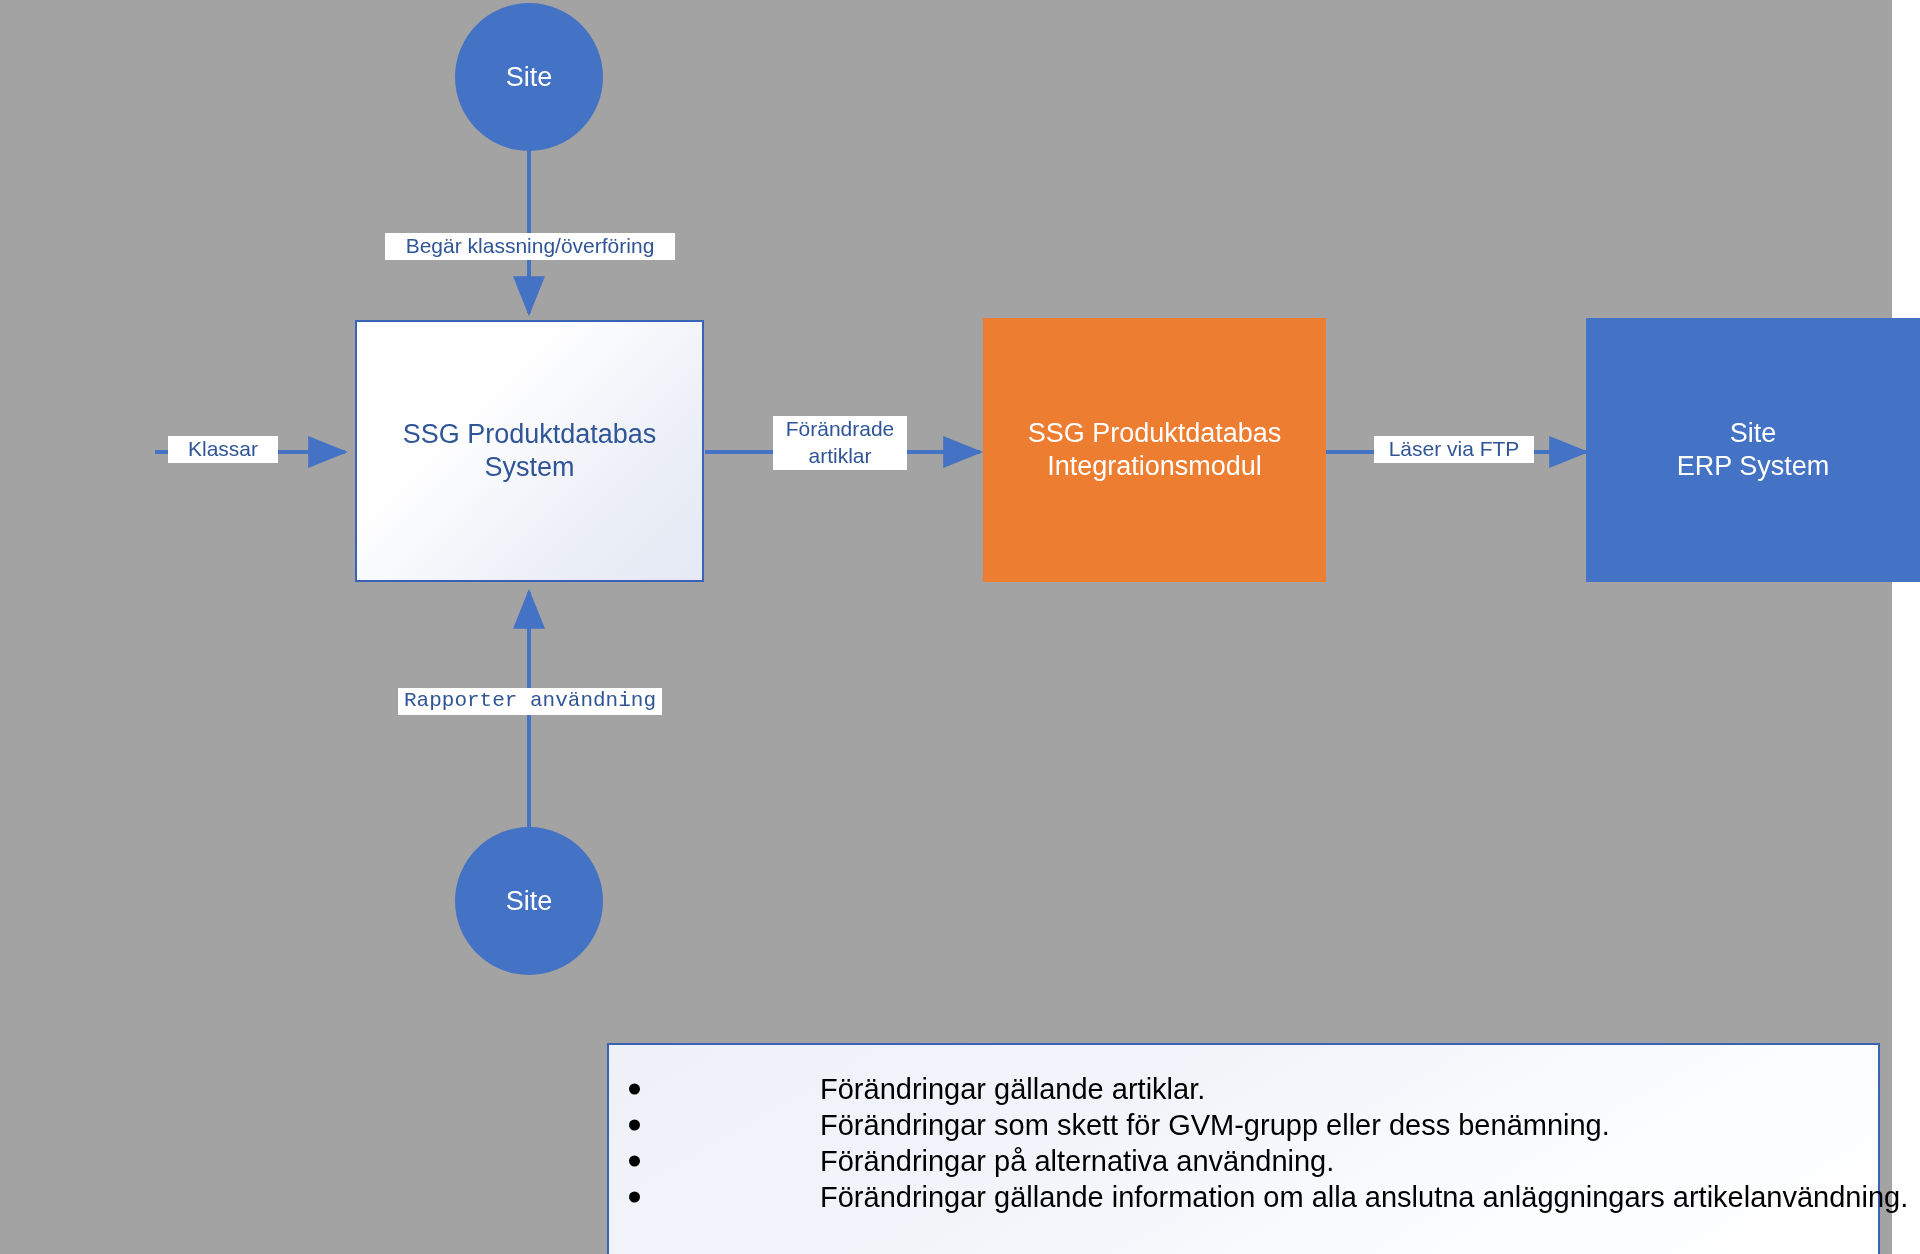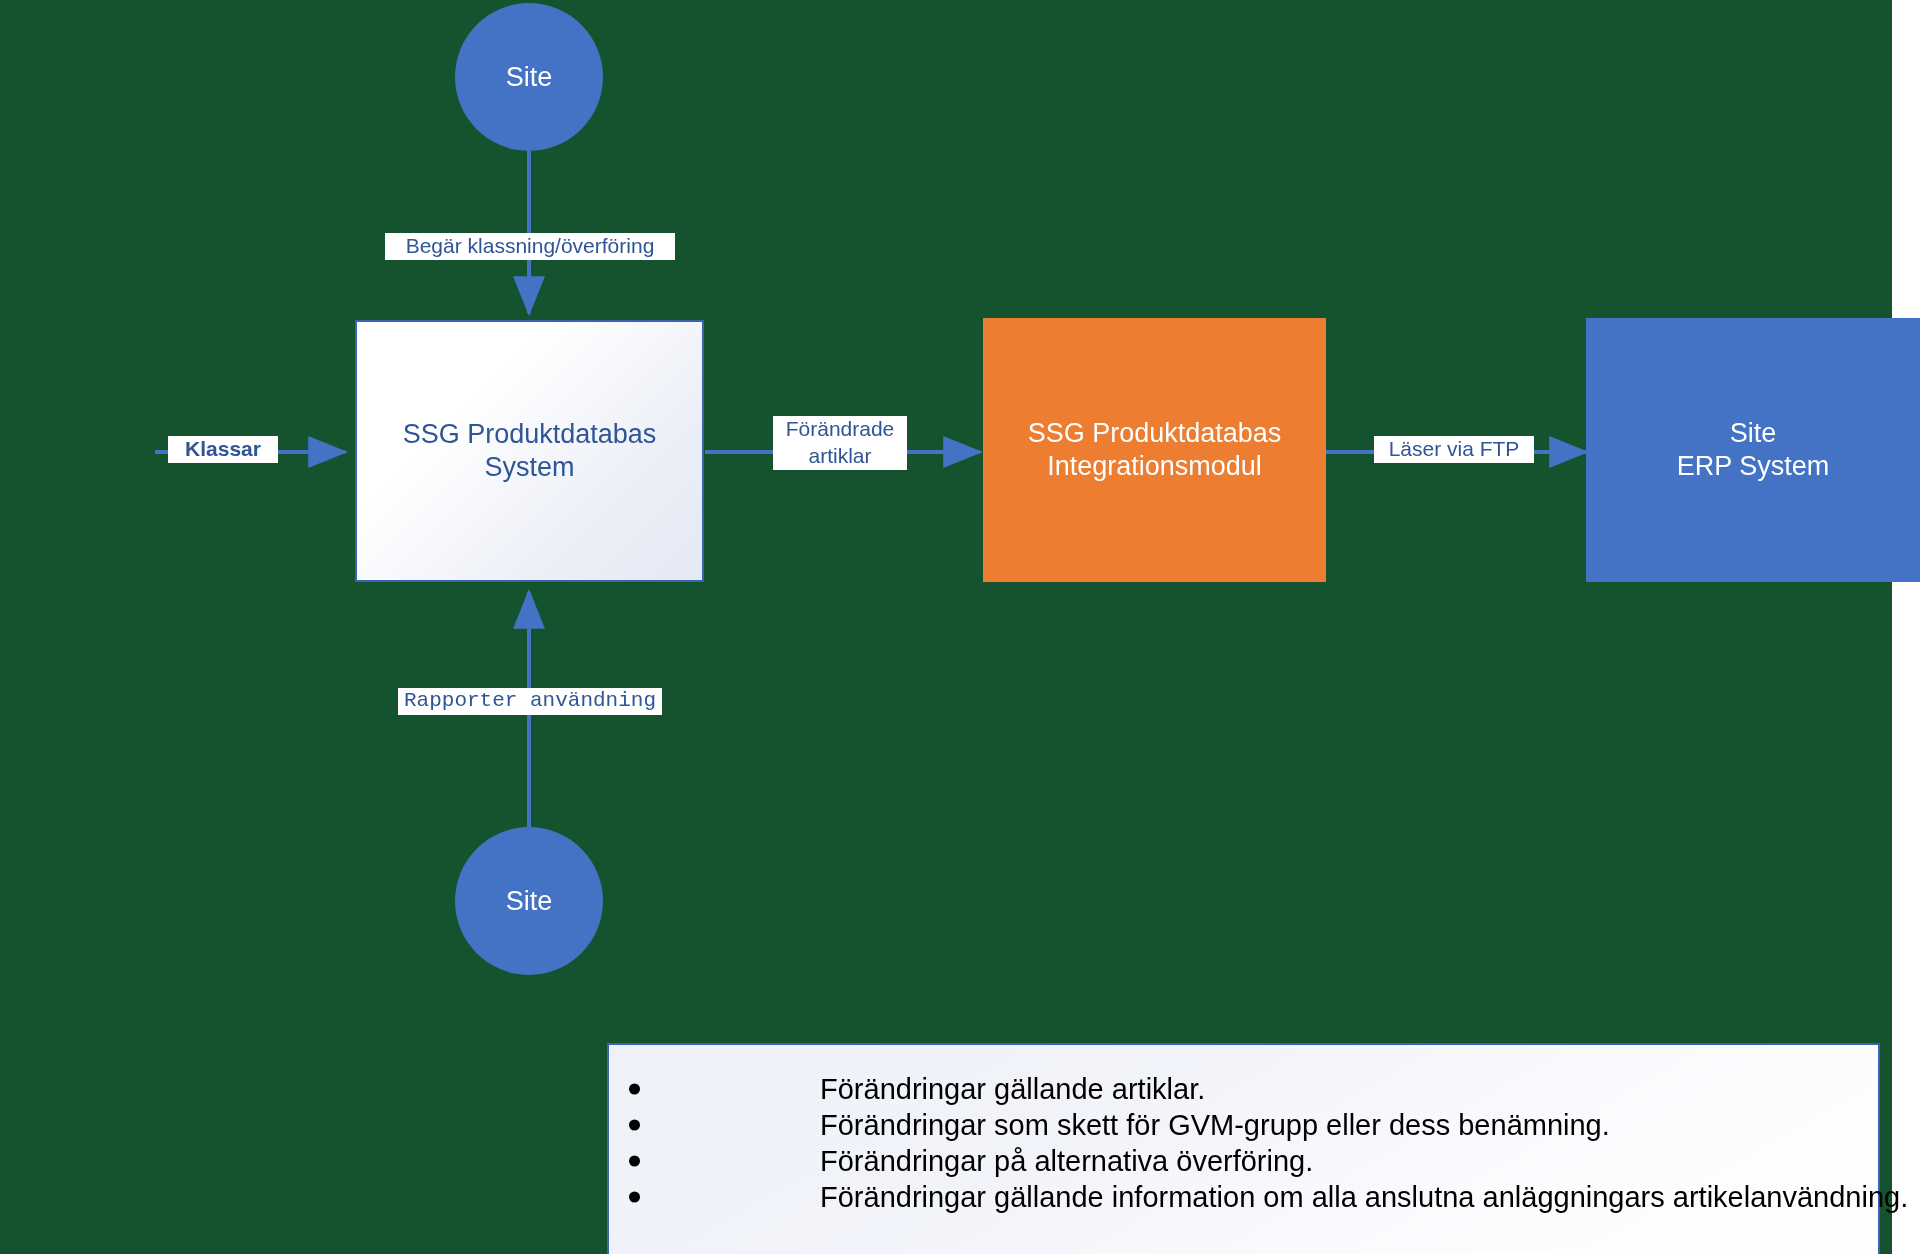--- a/index.html
+++ b/index.html
@@ -11,21 +11,21 @@
     font-family: "Liberation Sans", "DejaVu Sans", sans-serif;
     width: 1920px;
     height: 1254px;
     overflow: hidden;
     position: relative;
   }
   #canvas {
     position: relative;
     width: 1892px;
     height: 1254px;
-    background: #14532d;
+    background: #a3a3a3;
   }
   #edges {
     position: absolute;
     left: 0; top: 0;
     width: 1920px;
     height: 1254px;
     pointer-events: none;
   }
 
   
@@ -162,42 +162,42 @@
     <span>Site
 ERP System</span>
   </div>
 
   <div class="node circle-node" style="left:455px; top:827px; width:148px; height:148px;">
     <span>Site</span>
   </div>
 
   <div class="edge-label" style="left:385px; top:201px; width:290px;margin-top:32px;">Begär klassning/överföring</div>
 
-  <div class="edge-label" style="left:168px; top:436px; width:110px;font-weight:bold;">Klassar</div>
+  <div class="edge-label" style="left:168px; top:436px; width:110px;">Klassar</div>
 
   <div class="edge-label" style="left:773px; top:416px; width:134px;">Förändrade
 artiklar</div>
 
   <div class="edge-label" style="left:1374px; top:436px; width:160px;">Läser via FTP</div>
 
   <div class="edge-label" style="left:398px; top:688px; width:264px;font-family:Liberation Mono, monospace;">Rapporter användning</div>
 
   <div id="note-box">
     <ul id="note-list">
       <li>
         <span class="bullet"></span>
         <span class="note-text">Förändringar gällande artiklar.</span>
       </li>
       <li>
         <span class="bullet"></span>
         <span class="note-text">Förändringar som skett för GVM-grupp eller dess benämning.</span>
       </li>
       <li>
         <span class="bullet"></span>
-        <span class="note-text">Förändringar på alternativa överföring.</span>
+        <span class="note-text">Förändringar på alternativa användning.</span>
       </li>
       <li>
         <span class="bullet"></span>
         <span class="note-text">Förändringar gällande information om alla anslutna anläggningars artikelanvändning.</span>
       </li>
     </ul>
   </div>
 
 </div>
 

